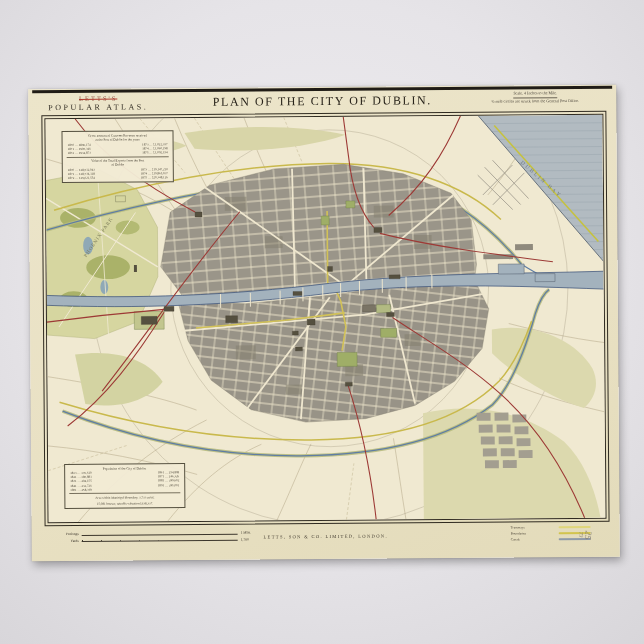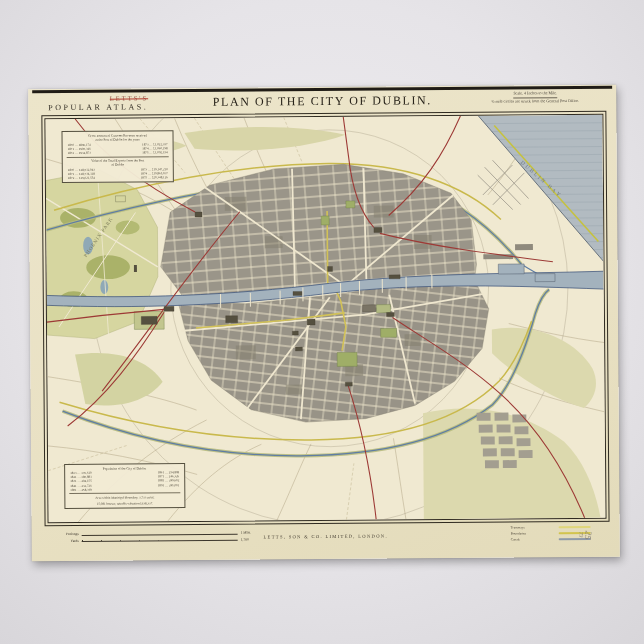--- a/index.html
+++ b/index.html
@@ -6,21 +6,21 @@
   *{box-sizing:border-box;}
   .poster{position:relative;width:644px;height:644px;overflow:hidden;
     background:radial-gradient(circle at 50% 42%, #eeecef 0%, #e6e4e8 55%, #d8d6da 100%);
     font-family:"Liberation Serif", serif;}
   .sheet{position:absolute;left:30px;top:87px;width:588px;height:472px;
     background:linear-gradient(160deg,#ece5ca 0%,#e9e1c4 55%,#e3dbba 100%);
     transform:rotate(-0.45deg);
     box-shadow:2px 4px 9px rgba(0,0,0,.30), 0 0 2px rgba(0,0,0,.18);}
   .top-rule{position:absolute;top:1px;left:4px;right:4px;height:3px;background:#201c16;}
   
-  .pub{position:absolute;left:20px;top:6px;text-align:right;line-height:1.25;}
+  .pub{position:absolute;left:20px;top:6px;text-align:center;line-height:1.25;}
   .pub1{font-size:6.5px;letter-spacing:2px;color:#8a4a3c;
     text-decoration:line-through;text-decoration-color:#b23b2e;}
   .pub2{font-size:8px;letter-spacing:2.5px;color:#332e25;}
   .map-title{position:absolute;left:50%;top:7px;transform:translateX(-50%);
     font-size:12px;letter-spacing:1.6px;color:#29241b;white-space:nowrap;}
   .scale-note{position:absolute;right:18px;top:5px;width:126px;text-align:center;
     font-size:4px;color:#4a443a;line-height:1.6;}
   .scale-note .line1{display:inline-block;border-bottom:.5px solid #6b6455;padding-bottom:.5px;}
   
   .map-frame{position:absolute;left:13px;top:26px;width:565px;height:411px;

